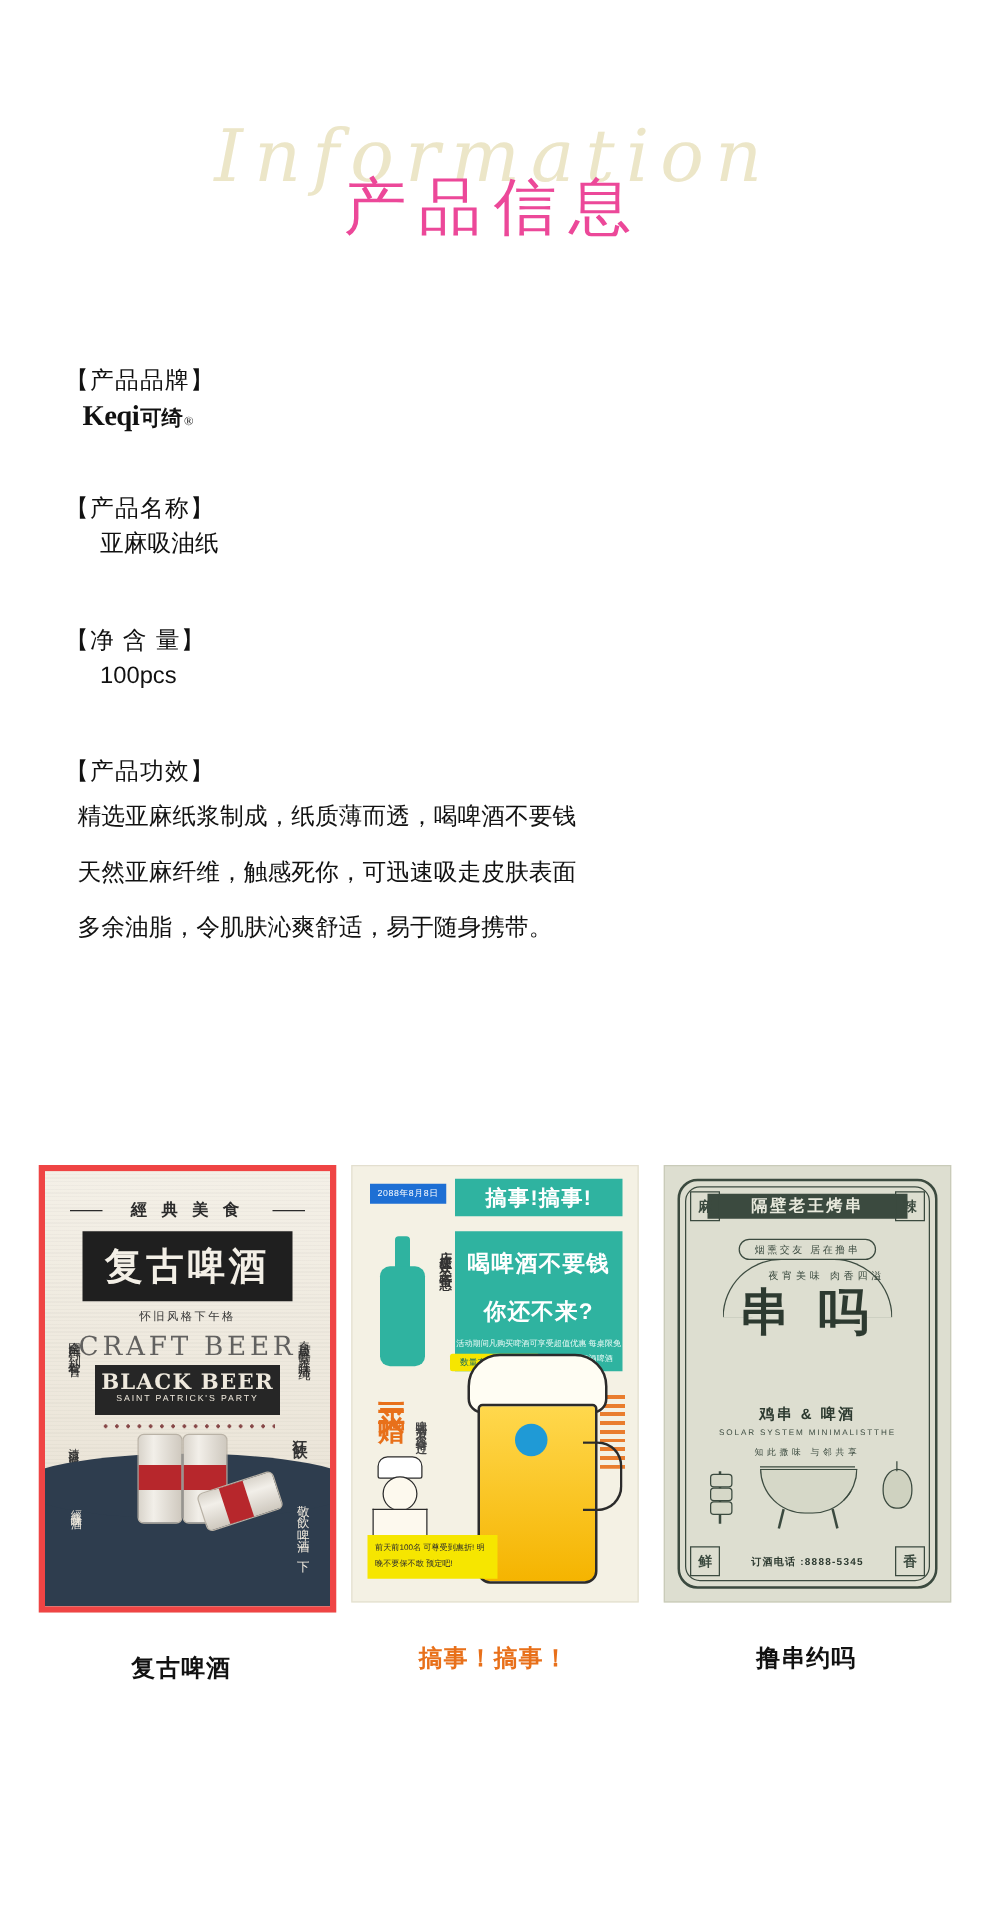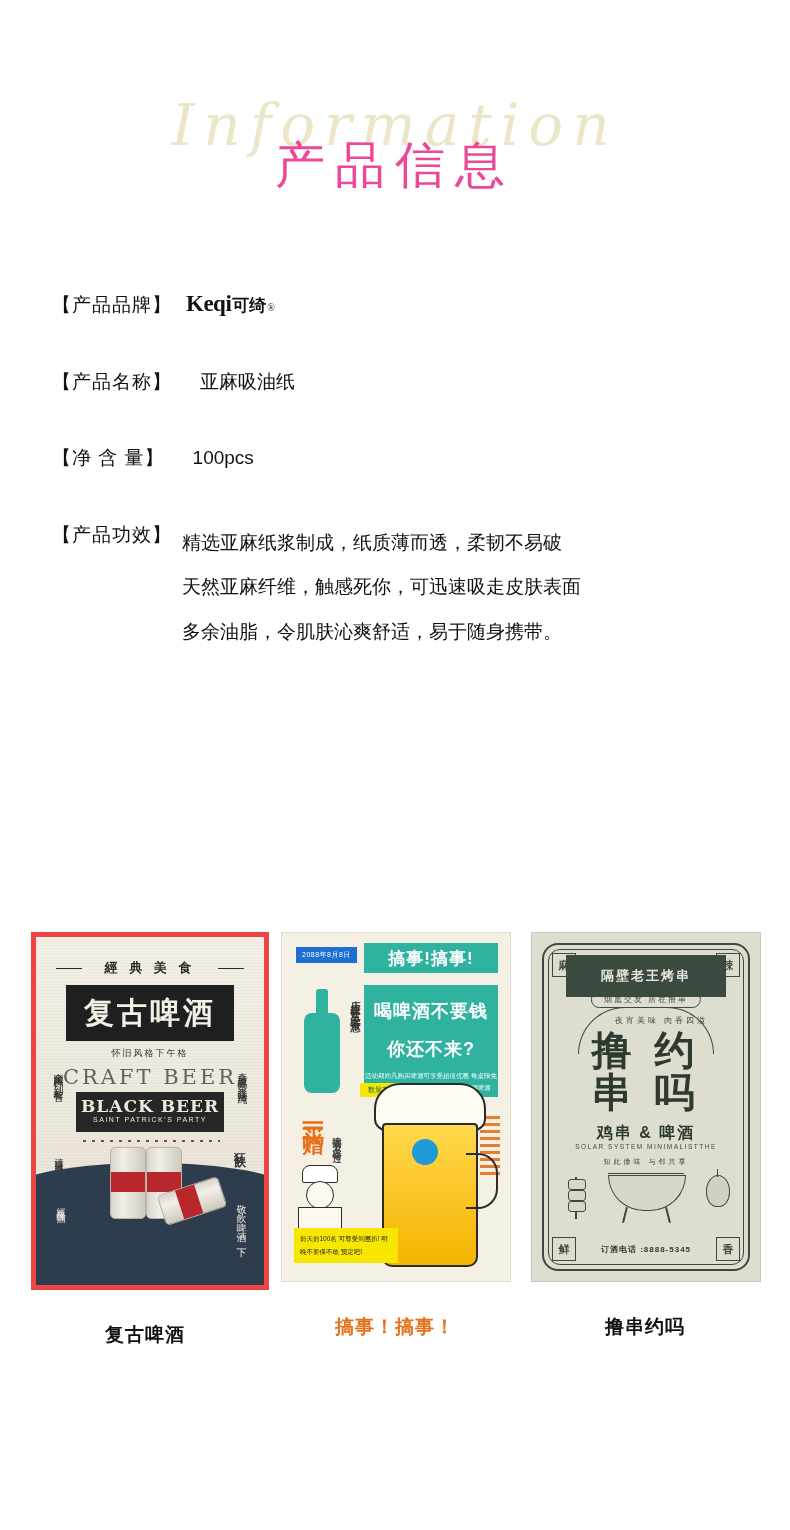--- a/index.html
+++ b/index.html
@@ -44,20 +44,21 @@
   
   .specs {
     margin-top: 92px;
     padding-left: 52px;
     padding-right: 40px;
   }
   .spec-row {
     display: flex;
     align-items: flex-start;
     margin-bottom: 48px;
+    flex-direction: column;
   }
   .spec-label {
     font-size: 19px;
     letter-spacing: 1px;
     color: #111;
     white-space: nowrap;
     flex: 0 0 auto;
     line-height: 1.5;
   }
   .spec-value {
@@ -319,21 +320,21 @@
     position: absolute; inset: 10px;
     border: 2px solid #3b4a3f;
     border-radius: 16px;
   }
   .p3 .frame2 {
     position: absolute; inset: 16px;
     border: 1px solid #3b4a3f;
     border-radius: 12px;
   }
   .p3 .top-banner {
-    position: absolute; top: 22px; left: 34px; right: 34px; height: 42px;
+    position: absolute; top: 22px; left: 34px; right: 34px; height: 20px;
     background: #3b4a3f; color: #e8e9dc; display: flex; align-items: center; justify-content: center;
     font-size: 13px; font-weight: bold; letter-spacing: 2px;
   }
   .p3 .corner {
     position: absolute; width: 22px; height: 22px; border: 1.5px solid #3b4a3f;
     color: #3b4a3f; font-size: 11px; font-weight: bold; display: flex;
     align-items: center; justify-content: center;
   }
   .p3 .c-tl { top: 20px; left: 20px; }
   .p3 .c-tr { top: 20px; right: 20px; }
@@ -352,21 +353,21 @@
     position: absolute; top: 82px; left: 0; right: 0; text-align: center;
     font-size: 8px; letter-spacing: 3px; color: #3b4a3f; padding-left: 31px;
   }
   .p3 .title {
     position: absolute; top: 96px; left: 0; right: 0; text-align: center;
     font-size: 40px; font-weight: bold; letter-spacing: 6px; color: #2d3a30;
     line-height: 1.05;
   }
   .p3 .sub {
     position: absolute; top: 190px; left: 0; right: 0; text-align: center;
-    font-size: 16px; letter-spacing: 2px; color: #2d3a30; font-weight: bold;
+    font-size: 12px; letter-spacing: 2px; color: #2d3a30; font-weight: bold;
   }
   .p3 .sub2 {
     position: absolute; top: 210px; left: 0; right: 0; text-align: center;
     font-size: 6.5px; letter-spacing: 1.5px; color: #3b4a3f;
   }
   .p3 .sub3 {
     position: absolute; top: 224px; left: 0; right: 0; text-align: center;
     font-size: 7px; letter-spacing: 3px; color: #3b4a3f;
   }
   .p3 .grill {
@@ -434,21 +435,21 @@
   </div>
 
   <div class="spec-row">
     <div class="spec-label">【净 含 量】</div>
     <div class="spec-value">100pcs</div>
   </div>
 
   <div class="spec-row">
     <div class="spec-label">【产品功效】</div>
     <div class="spec-value desc">
-      <div>精选亚麻纸浆制成，纸质薄而透，柔韧不易破</div>
+      <div>精选亚麻纸浆制成，纸质薄而透，喝啤酒不要钱</div>
       <div>天然亚麻纤维，触感死你，可迅速吸走皮肤表面</div>
       <div>多余油脂，令肌肤沁爽舒适，易于随身携带。</div>
     </div>
   </div>
 
 </div>
 
 <div class="gallery">
 
   <div class="poster-card">
@@ -522,21 +523,20 @@
       <div class="frame2"></div>
       <div class="top-banner">隔壁老王烤串</div>
       <div class="corner c-tl">麻</div>
       <div class="corner c-tr">辣</div>
       <div class="corner c-bl">鲜</div>
       <div class="corner c-br">香</div>
       <div class="pill">烟熏交友 居在撸串</div>
       <div class="arc"></div>
       <div class="arc-text">夜宵美味 肉香四溢</div>
       <div class="title">
-        <div>撸 约</div>
         <div>串 吗</div>
       </div>
       <div class="sub">鸡串 &amp; 啤酒</div>
       <div class="sub2">SOLAR SYSTEM MINIMALISTTHE</div>
       <div class="sub3">知此撒味 与邻共享</div>
       <div class="skewer">
         <div class="stick"></div>
         <div class="meat m1"></div>
         <div class="meat m2"></div>
         <div class="meat m3"></div>

